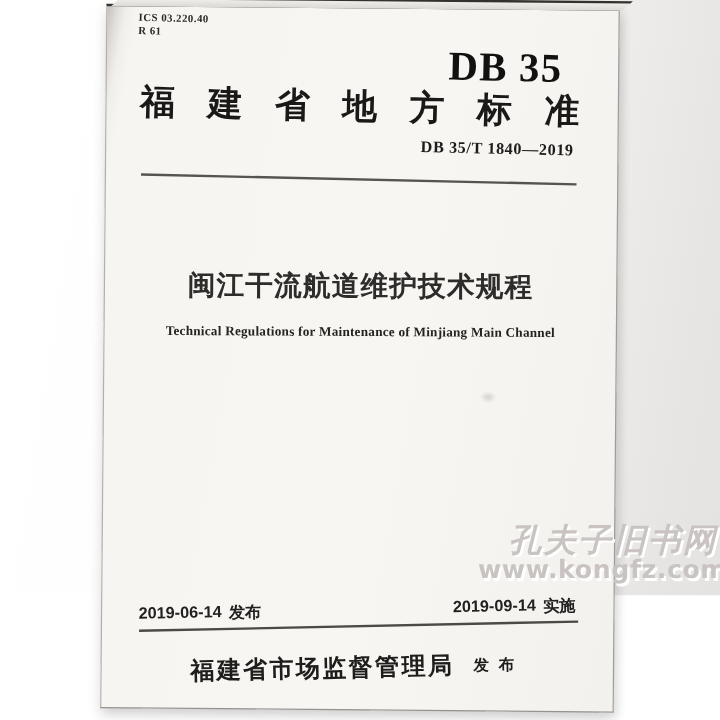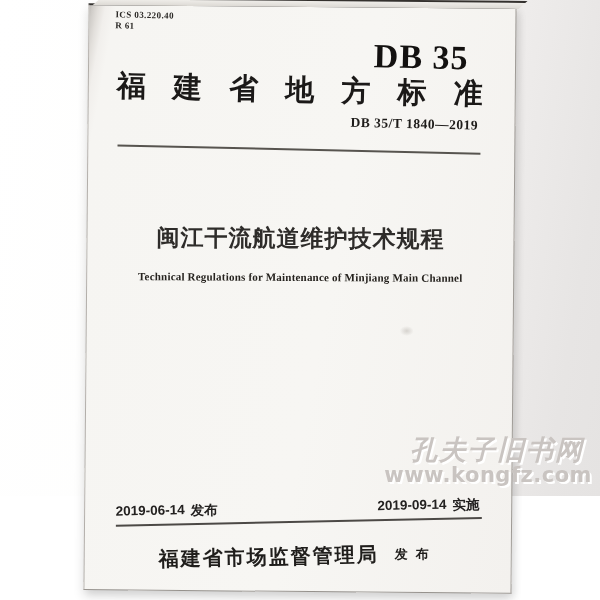--- a/index.html
+++ b/index.html
@@ -166,21 +166,21 @@
     font-size: 13px;
     font-weight: bold;
     letter-spacing: 8px;
     margin-left: 16px;
     vertical-align: 2px;
   }
 
   
   .watermark {
     position: absolute;
-    right: 16px; bottom: 9px;
+    right: 2px; bottom: 9px;
     text-align: right;
     color: #c9c4c1;
     z-index: 5;
     pointer-events: none;
   }
   .wm-name {
     font-family: "Liberation Serif", serif;
     font-weight: bold;
     font-style: italic;
     font-size: 27px;

